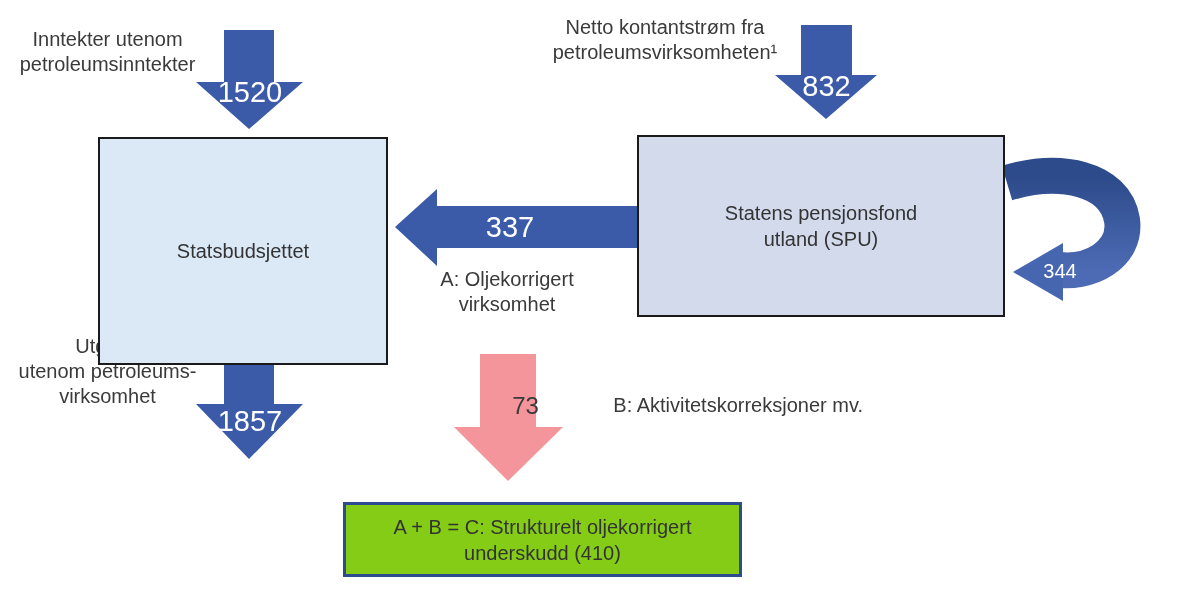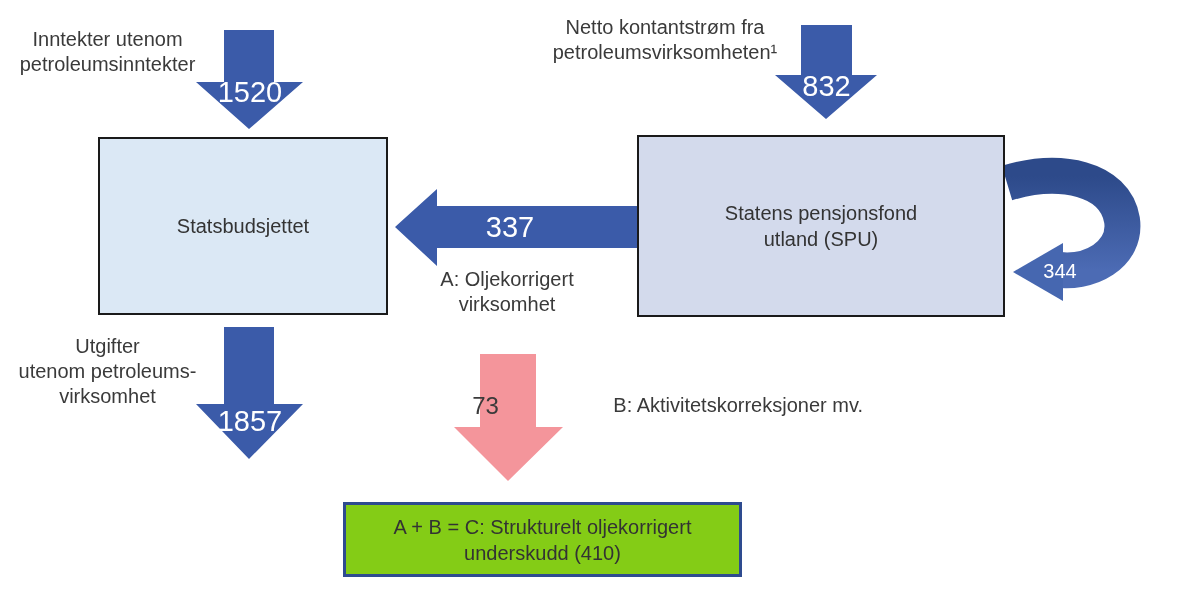--- a/index.html
+++ b/index.html
@@ -10,21 +10,21 @@
   #arrow-layer{position:absolute;left:0;top:0;width:1200px;height:592px;}
   .lbl{position:absolute;text-align:center;font-size:20px;line-height:25px;color:#3a3a3a;}
   .ml{white-space:pre-line;}
   .val{position:absolute;text-align:center;font-size:29px;color:#ffffff;line-height:26px;}
   .val-dark{color:#3a3a3a;font-size:24px;}
   .node{
     position:absolute;box-sizing:border-box;border:2px solid #1a1a1a;
     display:flex;align-items:center;justify-content:center;text-align:center;
     font-size:20px;line-height:26px;color:#333333;
   }
-  .node-budget{left:98px;top:137px;width:290px;height:178px;background:#dbe8f5;}
+  .node-budget{left:98px;top:137px;width:290px;height:228px;background:#dbe8f5;}
   .node-spu{left:637px;top:135px;width:368px;height:182px;background:#d3daec;}
   .node-result{
     left:343px;top:502px;width:399px;height:75px;background:#84cc16;
     border:3px solid #2e4b8f;
   }
 </style>
 </head>
 <body>
 
 <div id="canvas">
@@ -68,21 +68,21 @@
 
   <div class="lbl ml" style="left:397px;top:267px;width:220px;">A: Oljekorrigert
 virksomhet</div>
 
   <div class="lbl ml" style="left:0;top:334px;width:215px;">Utgifter
 utenom petroleums-
 virksomhet</div>
 
   <div class="val" style="left:198px;top:408px;width:104px;">1857</div>
 
-  <div class="val val-dark" style="left:458px;top:393px;width:55px;">73</div>
+  <div class="val val-dark" style="left:498px;top:393px;width:55px;">73</div>
 
   <div class="lbl" style="left:563px;top:393px;width:300px;text-align:right;">B: Aktivitetskorreksjoner mv.</div>
 
   <div class="node node-budget">
     <span class="ml">Statsbudsjettet</span>
   </div>
 
   <div class="node node-spu">
     <span class="ml">Statens pensjonsfond
 utland (SPU)</span>

